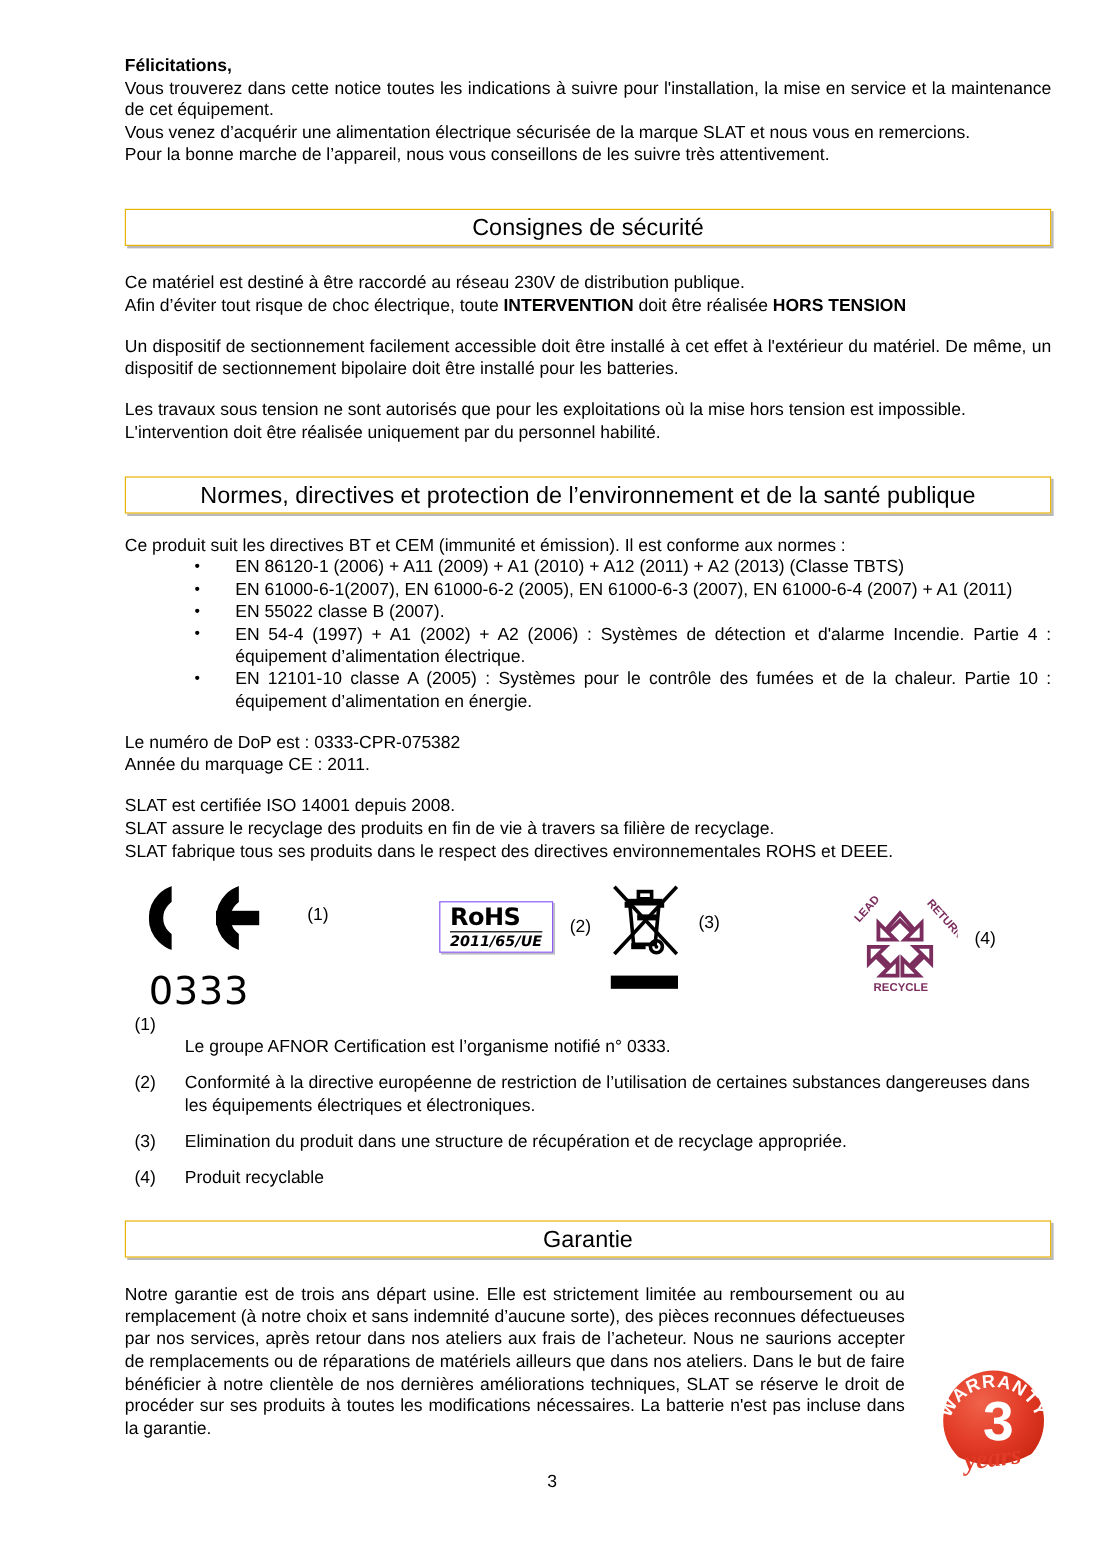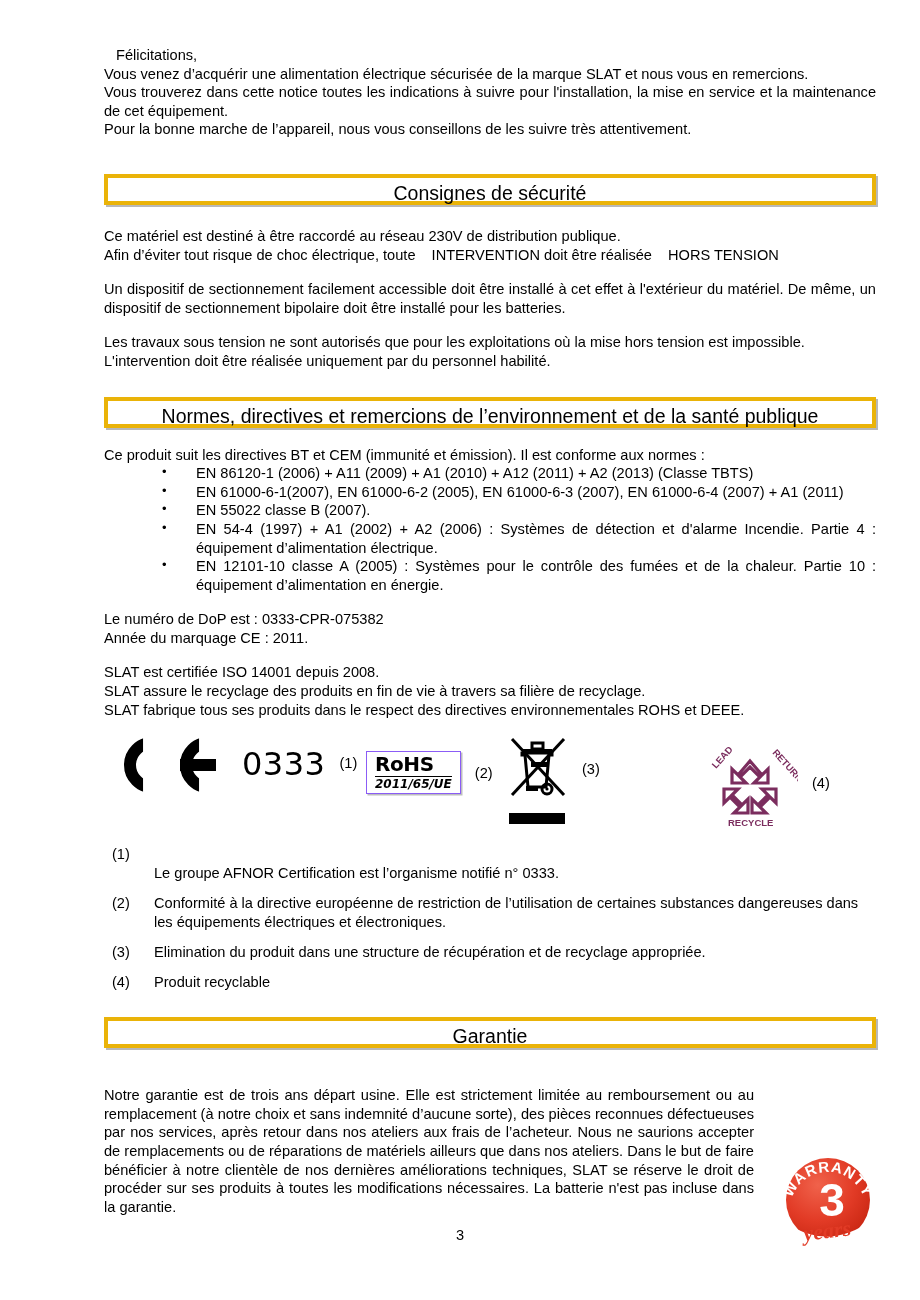--- a/index.html
+++ b/index.html
@@ -31,28 +31,28 @@
   }
 
   
   .p {
     font-size: 14.6px;
     line-height: 18.6px;
     margin: 0;
     text-align: justify;
   }
   .p.nojust { text-align: left; }
-  .bold { font-weight: normal; margin-left: 12px; }
+  .bold { font-weight: bold; }
   .center { text-align: center; }
   .spacer-sm { height: 9px; }
   .spacer-md { height: 16px; }
 
   
   .section-box {
-    border: 4px solid #eab308;
+    border: 1px solid #eab308;
     box-shadow: 2px 2px 0 0 #b8b8b8;
     height: 31px;
     line-height: 31px;
     text-align: center;
     font-size: 19.5px;
     background: #fff;
     box-sizing: border-box;
     width: 772px;
   }
 
@@ -131,21 +131,21 @@
     width: 36px; height: 12px;
     background: #000;
   }
   .ce-number {
     font-size: 32px;
     font-weight: 500;
     letter-spacing: 0.5px;
     margin-top: 8px;
     font-family: "DejaVu Sans", sans-serif;
   }
-  .ce-col { display: flex; align-items: flex-start; }
+  .ce-col { display: flex; flex-direction: column; align-items: flex-start; }
   .ce-ref { margin-top: 18px; }
 
   
   .rohs-block { left: 262px; top: 14px; }
   .rohs-box {
     border: 1px solid #8b5cf6;
     box-shadow: 1.5px 1.5px 0 0 #bdbdbd;
     padding: 2px 8px 3px 8px;
     background: #fff;
     line-height: 1;
@@ -177,21 +177,21 @@
 
   
   .warranty-wrap { position: relative; }
   .warranty-badge {
     position: absolute;
     right: -6px;
     top: 62px;
     width: 108px;
     height: 108px;
   }
-  .warranty-text { width: 772px; margin-top: 16px; }
+  .warranty-text { width: 772px; }
   .warranty-text p { margin: 0; }
   .float-badge {
     float: right;
     width: 122px;
     height: 96px;
     shape-outside: margin-box;
   }
 
   
   .page-number {
@@ -204,22 +204,22 @@
   }
 </style>
 </head>
 <body>
 
 <div class="page">
   <div class="content">
 
     <div>
       <p class="p nojust bold">Félicitations,</p>
+      <p class="p">Vous trouverez dans cette notice toutes les indications à suivre pour l'installation, la mise en service et la maintenance de cet équipement.</p>
       <p class="p nojust">Vous venez d’acquérir une alimentation électrique sécurisée de la marque SLAT et nous vous en remercions.</p>
-      <p class="p">Vous trouverez dans cette notice toutes les indications à suivre pour l'installation, la mise en service et la maintenance de cet équipement.</p>
       <p class="p nojust">Pour la bonne marche de l’appareil, nous vous conseillons de les suivre très attentivement.</p>
       <div class="spacer-sm"></div>
     </div>
 
     <div style="height:26px"></div>
 
     <div class="section-box">Consignes de sécurité</div>
 
     <div style="height:22px"></div>
 
@@ -228,21 +228,21 @@
       <p class="p nojust"><span>Afin d’éviter tout risque de choc électrique, toute </span><span class="bold">INTERVENTION</span><span> doit être réalisée </span><span class="bold">HORS TENSION</span></p>
       <div class="spacer-md"></div>
       <p class="p">Un dispositif de sectionnement facilement accessible doit être installé à cet effet à l'extérieur du matériel. De même, un dispositif de sectionnement bipolaire doit être installé pour les batteries.</p>
       <div class="spacer-md"></div>
       <p class="p nojust">Les travaux sous tension ne sont autorisés que pour les exploitations où la mise hors tension est impossible.</p>
       <p class="p nojust">L'intervention doit être réalisée uniquement par du personnel habilité.</p>
     </div>
 
     <div style="height:26px"></div>
 
-    <div class="section-box">Normes, directives et remercions de l’environnement et de la santé publique</div>
+    <div class="section-box">Normes, directives et protection de l’environnement et de la santé publique</div>
 
     <div style="height:18px"></div>
 
     <div>
       <p class="p nojust">Ce produit suit les directives BT et CEM (immunité et émission). Il est conforme aux normes :</p>
       <ul class="bullets">
         <li class="nojust">EN 86120-1 (2006) + A11 (2009) + A1 (2010) + A12 (2011) + A2 (2013) (Classe TBTS)</li>
         <li class="nojust">EN 61000-6-1(2007), EN 61000-6-2 (2005), EN 61000-6-3 (2007), EN 61000-6-4 (2007) + A1 (2011)</li>
         <li class="nojust">EN 55022 classe B (2007).</li>
       </ul>

